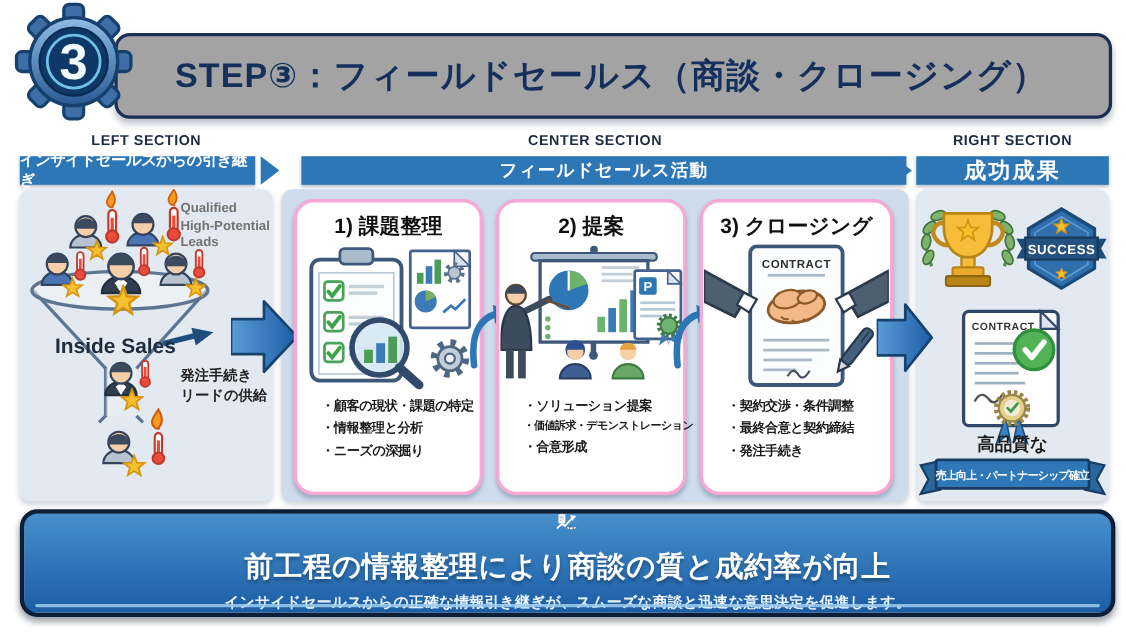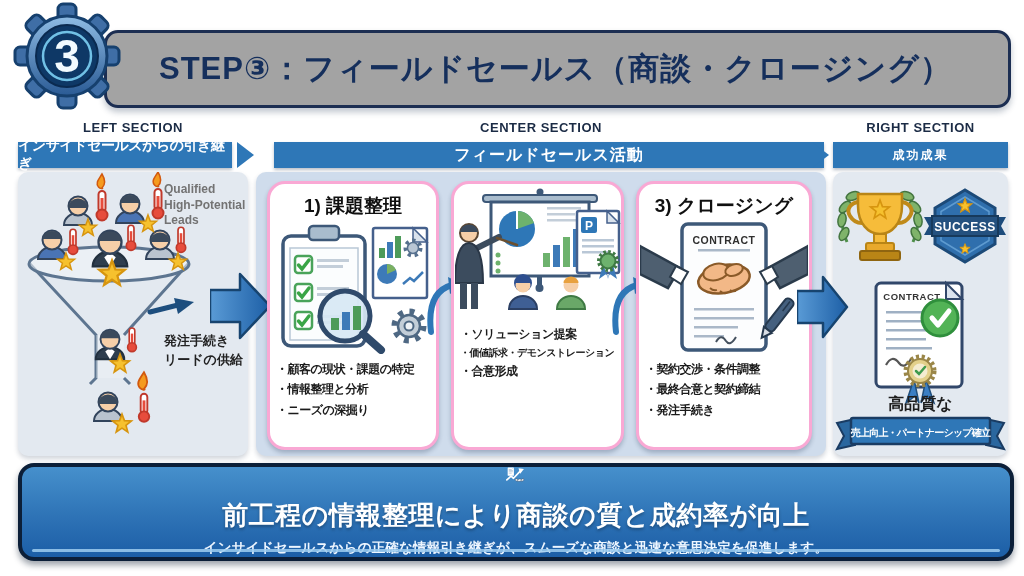--- a/index.html
+++ b/index.html
@@ -19,21 +19,21 @@
     color:#1b2b45;letter-spacing:.5px;}
   .sec-label.l{left:18px;width:230px;}
   .sec-label.c{left:256px;width:570px;}
   .sec-label.r{left:833px;width:175px;}
 
   
   .banner{top:142px;height:26px;background:#2e77b7;color:#fff;font-weight:700;
     display:flex;align-items:center;justify-content:center;box-shadow:0 2px 3px rgba(25,45,75,.3);}
   .banner.l{left:18px;width:214px;font-size:14px;letter-spacing:-.5px;}
   .banner.c{left:274px;width:550px;font-size:16px;letter-spacing:1px;}
-  .banner.r{left:833px;width:175px;font-size:12px;letter-spacing:2px;}
+  .banner.r{left:833px;width:175px;font-size:20px;letter-spacing:2px;}
   .chev{top:142px;width:0;height:0;border-top:13px solid transparent;border-bottom:13px solid transparent;
     border-left:17px solid #2e77b7;}
   .chev.l{left:237px;} .chev.c{left:812px;}
 
   
   .panel{top:172px;height:284px;border-radius:10px;box-shadow:0 3px 5px rgba(25,45,75,.2);}
   .panel.left{left:18px;width:230px;background:#e3e9f0;}
   .panel.center{left:256px;width:570px;background:#cfdcec;}
   .panel.right{left:833px;width:175px;background:#e3e9f0;}
 
@@ -44,21 +44,21 @@
   .scene{left:18px;top:172px;width:230px;height:284px;}
 
   
   .card{top:181px;height:263px;background:#fff;border:3px solid #f9a8d4;border-radius:18px;
     box-shadow:0 3px 4px rgba(20,40,70,.25);}
   .card.c1{left:267px;width:166px;}
   .card.c2{left:451px;width:167px;}
   .card.c3{left:636px;width:170px;}
   .card-title{text-align:center;margin-top:9px;font-size:19px;font-weight:800;color:#101010;}
   .card-illo{display:block;margin:3px auto 0 auto;}
-  .bullets{padding:5px 6px 0 6px;}
+  .bullets{padding:5px 6px 0 22px;}
   .bullet{font-size:12px;font-weight:700;color:#1b1b1b;line-height:1.7;letter-spacing:-.5px;white-space:nowrap;}
   .card.c2 .bullet:nth-child(2){font-size:10px;}
 
   
   .closing-label{left:833px;top:394px;width:175px;text-align:center;font-size:16px;font-weight:800;color:#1d1d1d;}
   .right-scene{left:833px;top:172px;width:175px;height:284px;}
 
   
   .arrow1{left:210px;top:270px;} .arrow2{left:797px;top:274px;}
   .curve1{left:424px;top:276px;} .curve2{left:609px;top:276px;}
@@ -186,20 +186,21 @@
     <use href="#av-g" transform="translate(90,234)"></use>
     <use href="#therm" transform="translate(126,236) scale(.95)"></use>
     <use href="#flame" transform="translate(126,217) scale(1.2)"></use>
     <use href="#star" transform="translate(104,252) scale(1.1)"></use>
   </svg>
   <div class="abs qualified">
     <div>Qualified</div>
     <div>High-Potential</div>
     <div>Leads</div>
   </div>
+  <div class="abs inside-sales">Inside Sales</div>
   <div class="abs supply">
     <div>発注手続き</div>
     <div>リードの供給</div>
   </div>
 
   <svg class="abs arrow1" width="62" height="72" viewBox="0 0 62 72">
     <defs>
         <linearGradient id="ag1" x1="0" y1="0" x2="1" y2="0">
       <stop offset="0" stop-color="#5a9bd6"></stop>
           <stop offset="1" stop-color="#1d5fa6"></stop>
@@ -267,20 +268,21 @@
       <div class="bullet">・ニーズの深掘り</div>
     </div>
   </div>
 
   <svg class="abs curve1" width="40" height="60" viewBox="0 0 40 60">
     <path d="M7,56 C4,30 10,14 28,9" stroke="#2e77b7" stroke-width="6" fill="none" stroke-linecap="round"></path>
     <polygon points="24,1 40,9 26,18" fill="#2e77b7"></polygon>
   </svg>
 
   <div class="abs card c2">
+    <div class="card-title">2) 提案</div>
     <svg class="card-illo" width="166" height="132" viewBox="0 0 166 132">
       <rect x="28" y="8" width="114" height="7" rx="3" fill="#a9bccd" stroke="#3d5878" stroke-width="2"></rect>
       <circle cx="85" cy="5" r="3.5" fill="#3d5878"></circle>
       <rect x="36" y="15" width="98" height="74" fill="#fff" stroke="#3d5878" stroke-width="3"></rect>
       <rect x="82" y="89" width="5" height="9" fill="#3d5878"></rect>
         <circle cx="84.5" cy="101" r="4" fill="#3d5878"></circle>
       <g>
         <circle cx="62" cy="42" r="18" fill="#2e77b7"></circle>
         <path d="M62,42 L62,24 A18,18 0 0 1 79,36 Z" fill="#6db26d"></path>
         <path d="M62,42 L62,24" stroke="#fff" stroke-width="2"></path>

